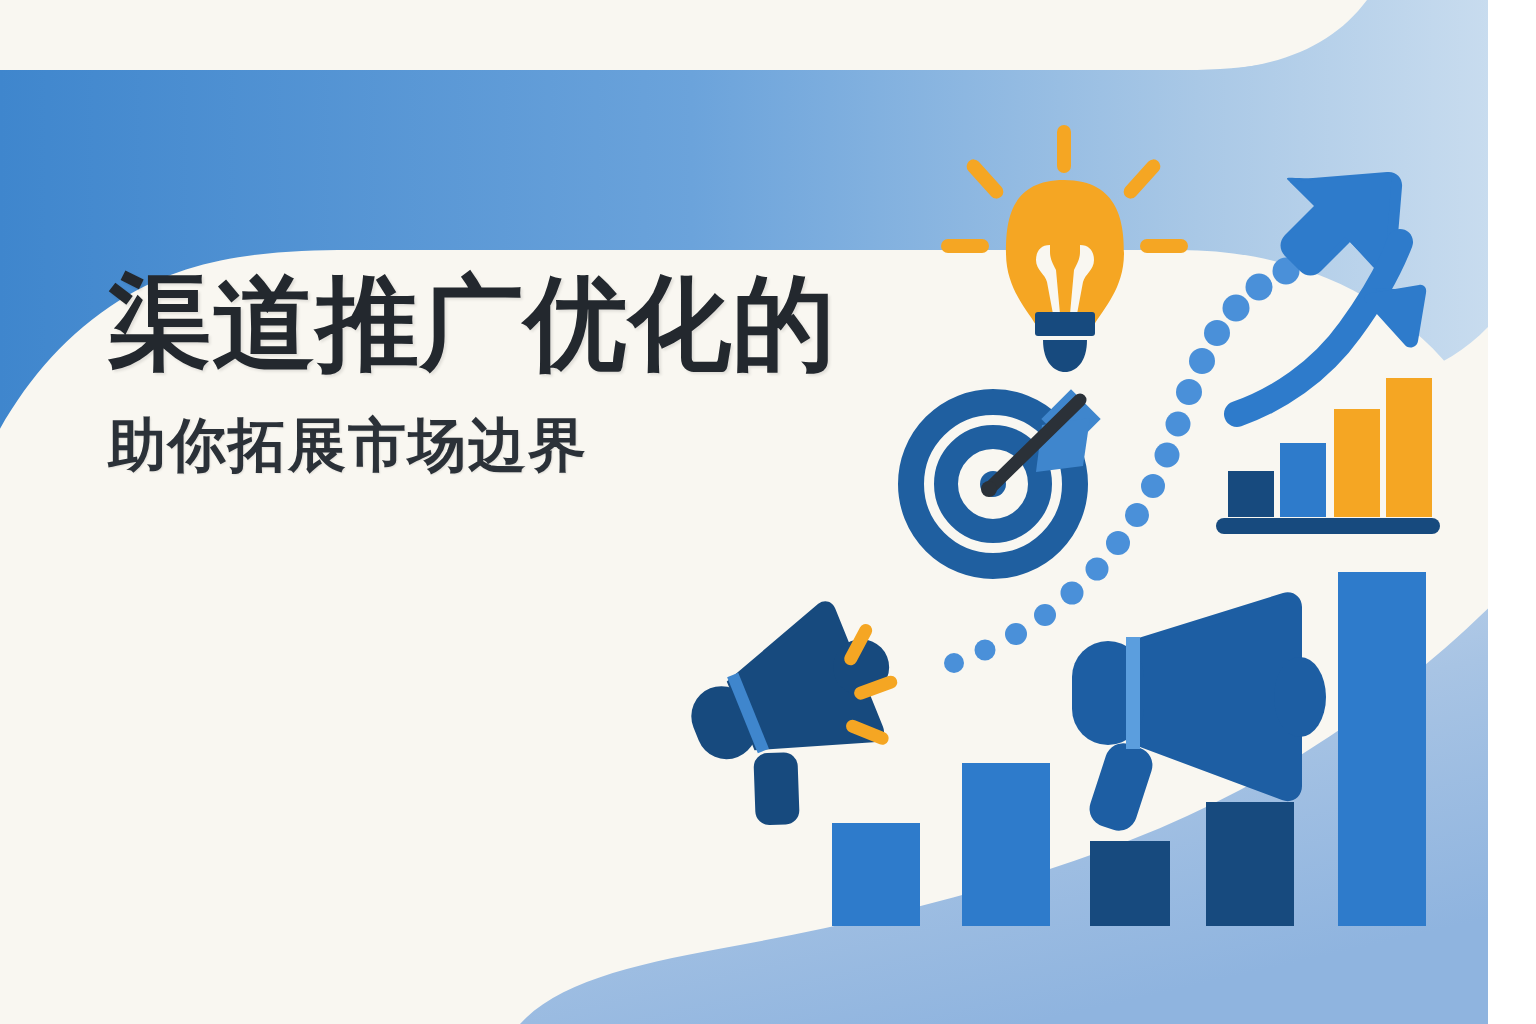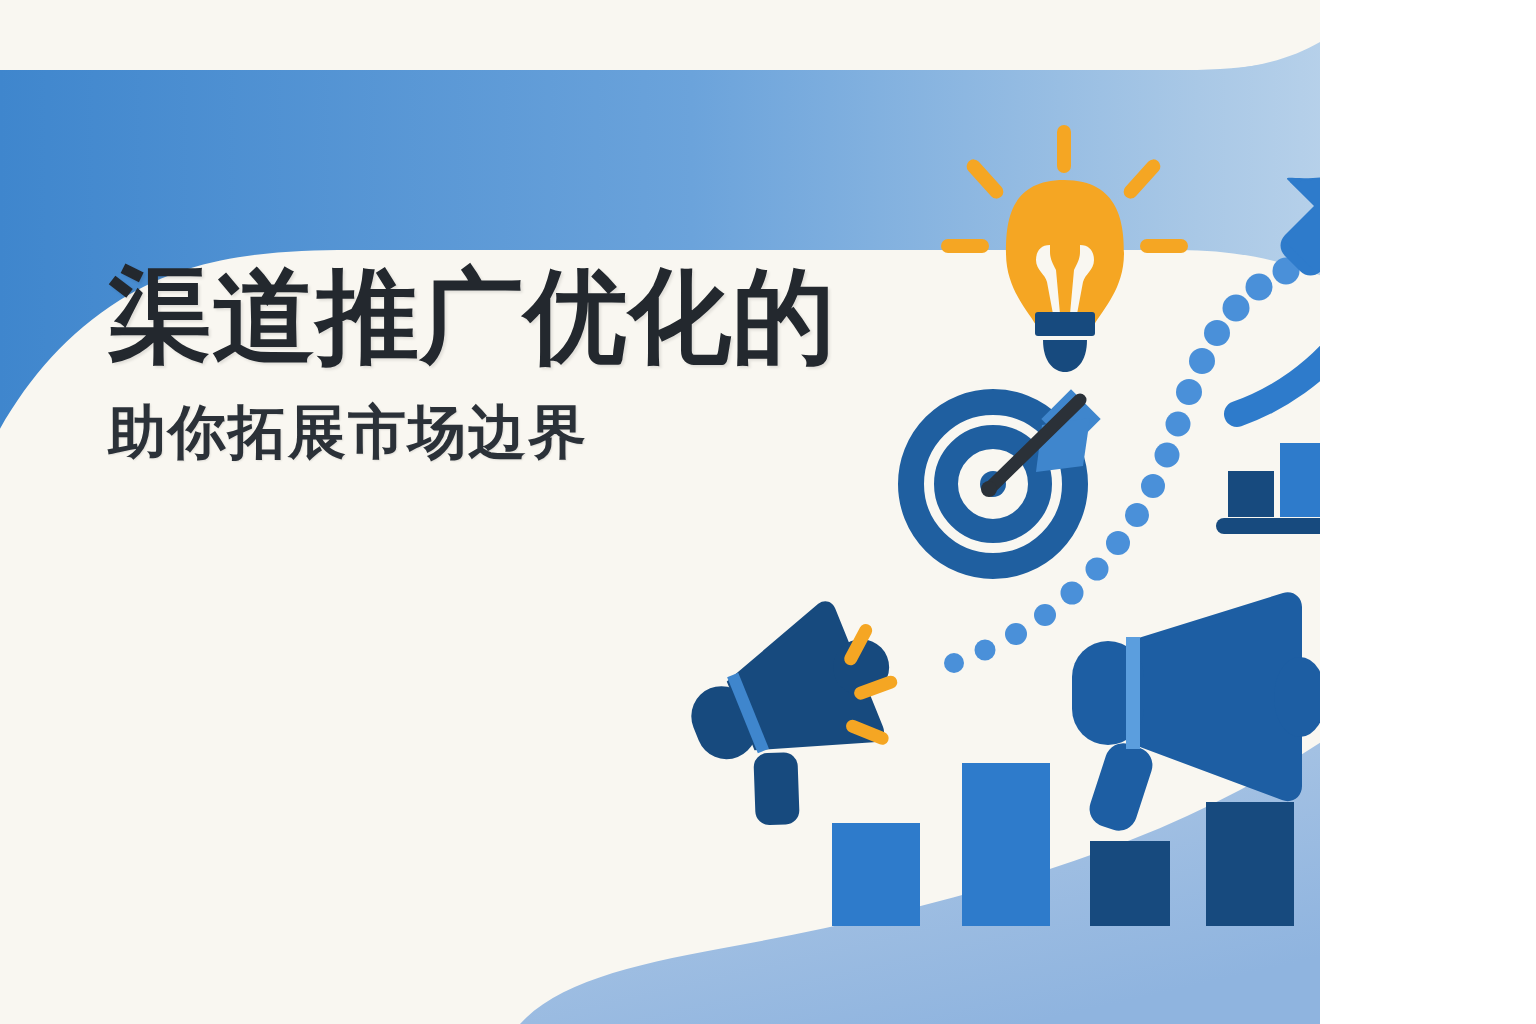--- a/index.html
+++ b/index.html
@@ -2,25 +2,25 @@
 <html><head>
 <meta charset="utf-8">
 <style>
   html, body {
     margin: 0;
     padding: 0;
     background: #ffffff;
   }
   #poster {
     position: relative;
-    width: 1320px;
+    width: 1488px;
     height: 1024px;
     overflow: hidden;
     background: #f9f7f1;
-    font-family: Liberation Mono, monospace;
+    font-family: Liberation Serif, serif;
   }
   .layer {
     position: absolute;
     inset: 0;
     width: 1536px;
     height: 1024px;
   }
   
   .text-block {
     position: absolute;
@@ -31,21 +31,21 @@
   .title-line {
     font-size: 103px;
     line-height: 1.22;
     font-weight: 700;
     color: #23282e;
     letter-spacing: 1px;
     white-space: nowrap;
     text-shadow: 2px 2px 3px rgba(0,0,0,0.10);
   }
   .subtitle-line {
-    margin-top: 14px;
+    margin-top: 23px;
     font-size: 58px;
     line-height: 1.2;
     font-weight: 700;
     color: #2b3138;
     letter-spacing: 2px;
     white-space: nowrap;
     text-shadow: 1px 1px 2px rgba(0,0,0,0.10);
   }
   .art { position: absolute; z-index: 30; }
   .bg { z-index: 5; }

